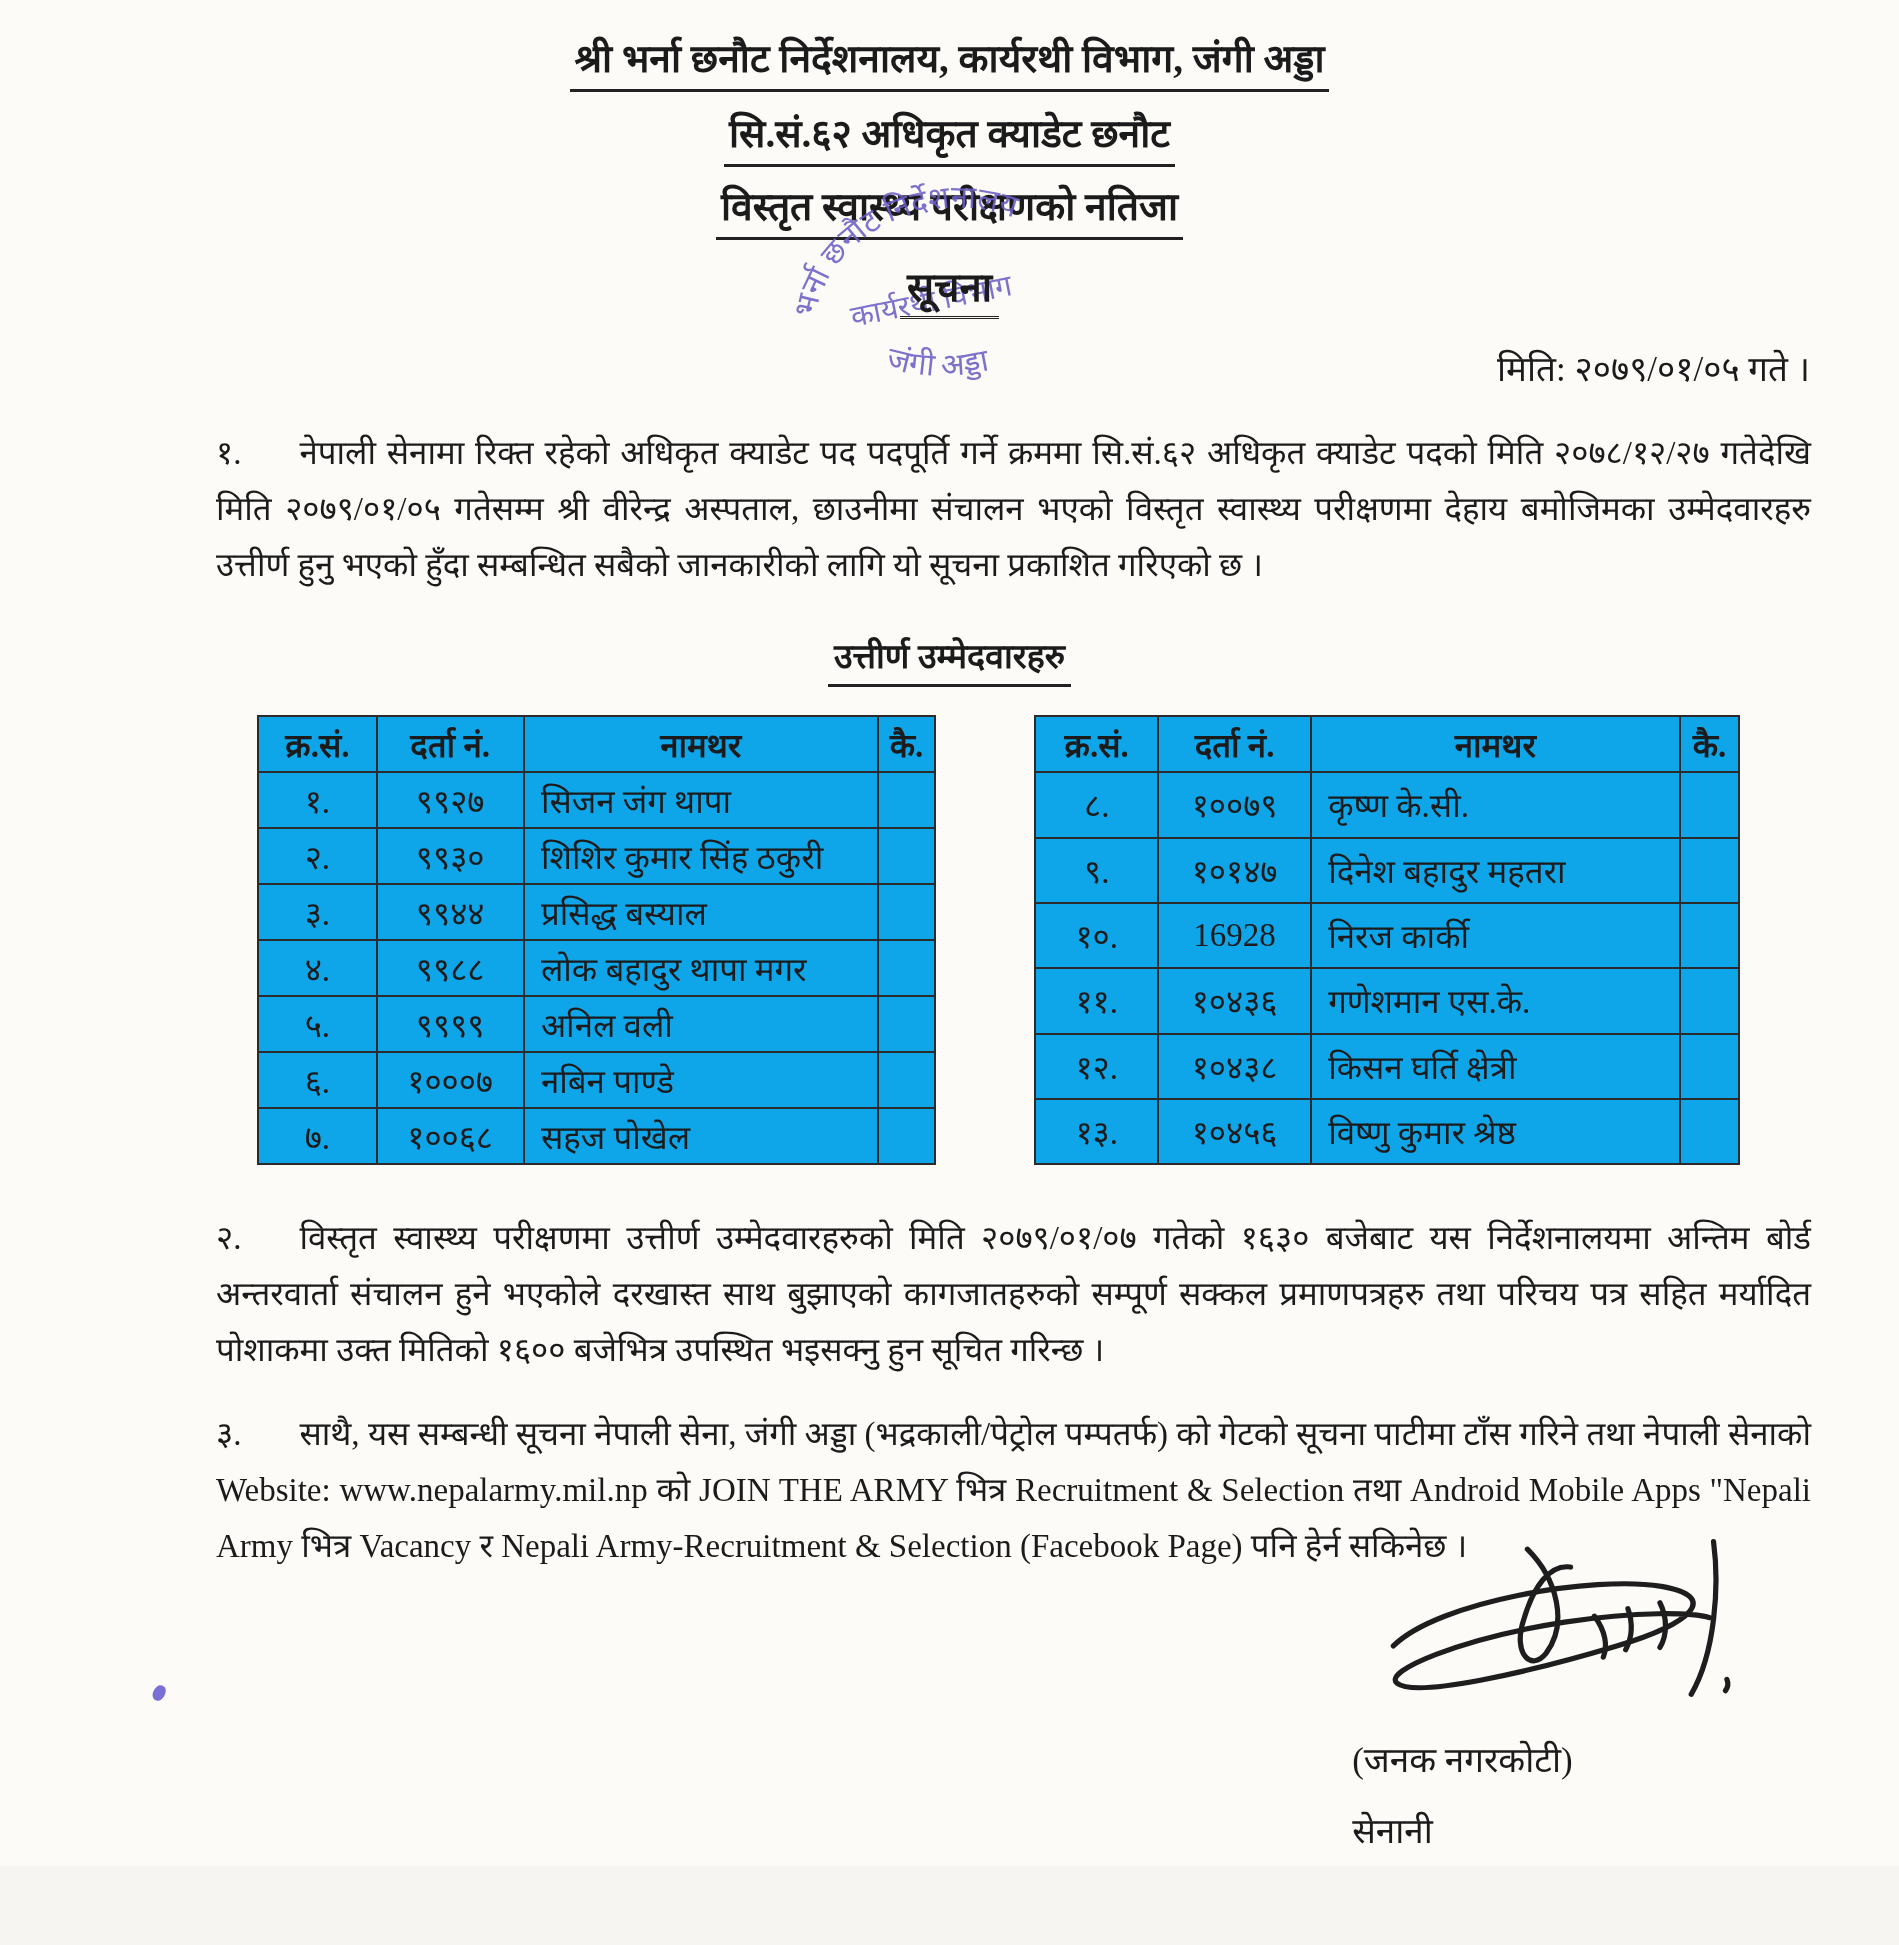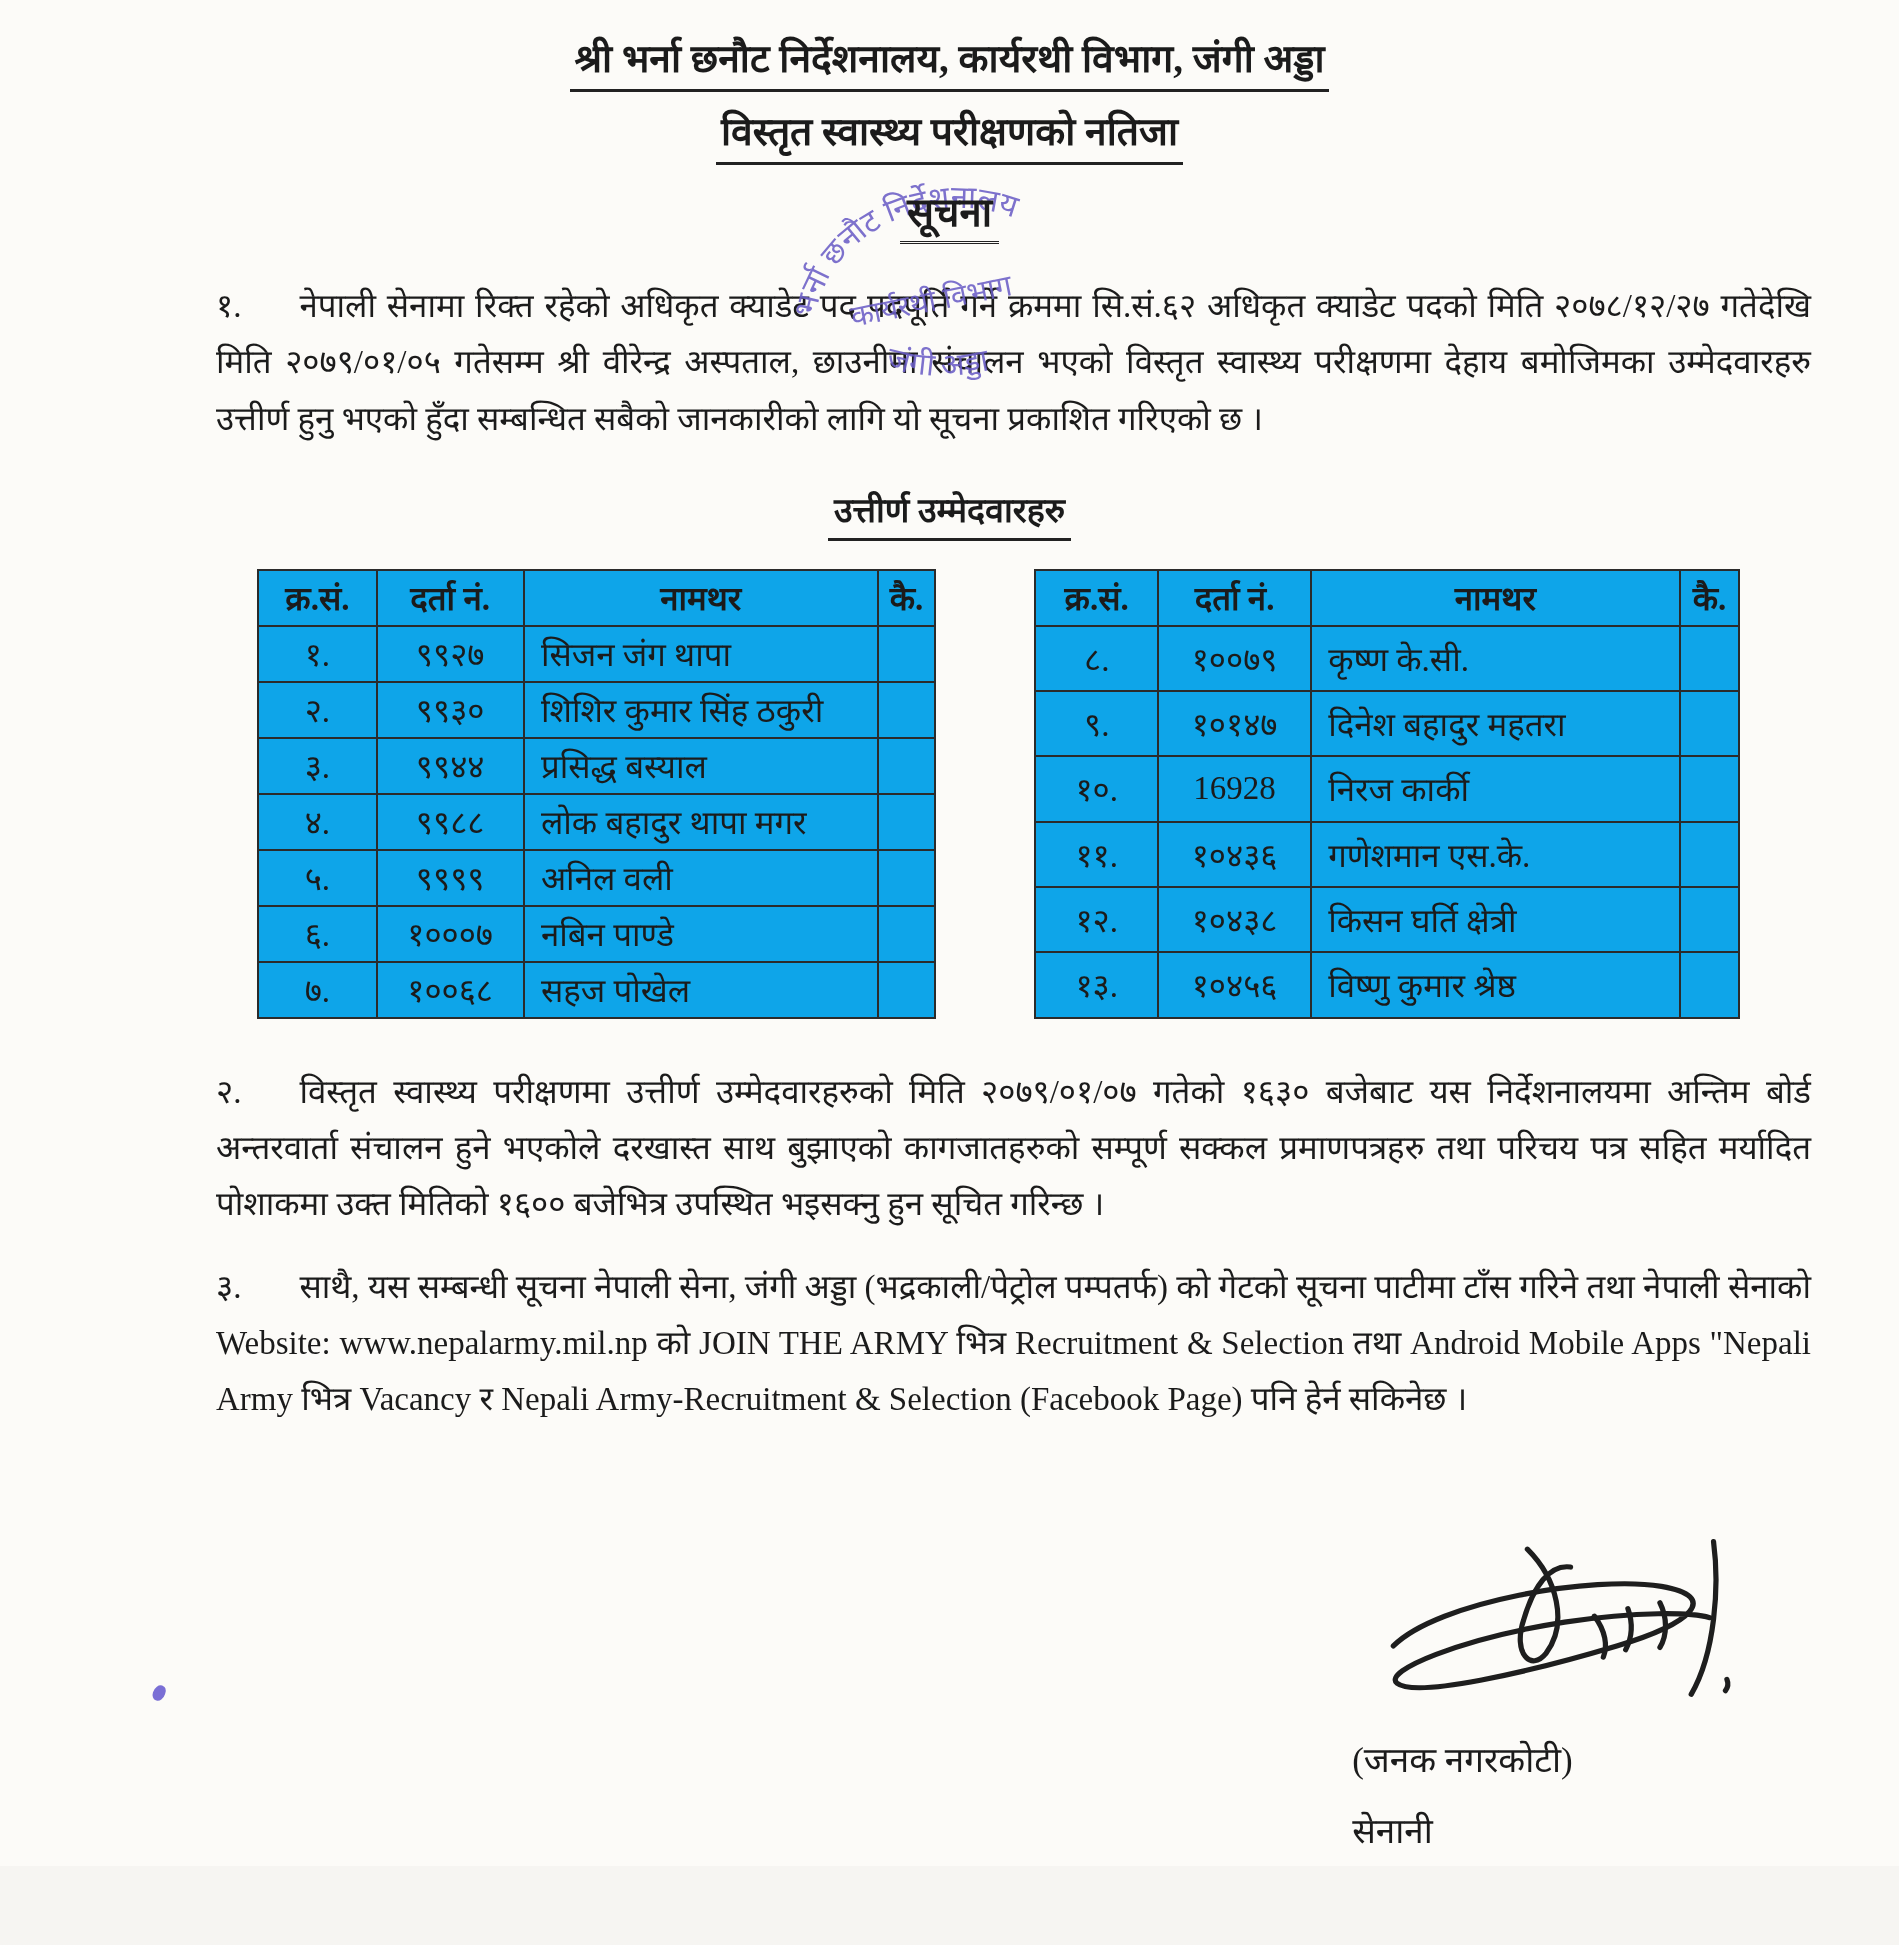--- a/index.html
+++ b/index.html
@@ -82,20 +82,21 @@
     background:#6b5fd0;border-radius:60% 40% 55% 45%;transform:rotate(18deg);opacity:.9;
   }
 </style>
 </head>
 <body>
 
 <div class="page">
 
   <div class="header">
     <div class="title-line t1"><span>श्री भर्ना छनौट निर्देशनालय, कार्यरथी विभाग, जंगी अड्डा</span></div>
+    <div class="title-line t2"><span>सि.सं.६२ अधिकृत क्याडेट छनौट</span></div>
     <div class="title-line t3"><span>विस्तृत स्वास्थ्य परीक्षणको नतिजा</span></div>
     <div class="notice-word"><span>सूचना</span></div>
   </div>
 
   <svg class="stamp" viewBox="0 0 420 300">
     <defs>
       <path id="arcTop" d="M 30 190 A 190 165 0 0 1 400 175"></path>
       <path id="arcMid" d="M 80 205 L 390 165"></path>
       <path id="arcBot" d="M 120 262 A 210 170 0 0 0 330 250"></path>
     </defs>
@@ -103,20 +104,21 @@
       <textPath href="#arcTop">भर्ना छनौट निर्देशनालय</textPath>
     </text>
     <text font-size="40" fill="#6c5fc7" font-family="Liberation Serif, DejaVu Serif, serif">
       <textPath href="#arcMid">कार्यरथी विभाग</textPath>
     </text>
     <text font-size="42" fill="#6c5fc7" font-family="Liberation Serif, DejaVu Serif, serif">
       <textPath href="#arcBot">जंगी अड्डा</textPath>
     </text>
   </svg>
 
+  <div class="date-line">मिति: २०७९/०१/०५ गते ।</div>
 
   <p class="para p1"><span class="pnum">१.</span><span>नेपाली सेनामा रिक्त रहेको अधिकृत क्याडेट पद पदपूर्ति गर्ने क्रममा सि.सं.६२ अधिकृत क्याडेट पदको मिति २०७८/१२/२७ गतेदेखि मिति २०७९/०१/०५ गतेसम्म श्री वीरेन्द्र अस्पताल, छाउनीमा संचालन भएको विस्तृत स्वास्थ्य परीक्षणमा देहाय बमोजिमका उम्मेदवारहरु उत्तीर्ण हुनु भएको हुँदा सम्बन्धित सबैको जानकारीको लागि यो सूचना प्रकाशित गरिएको छ ।</span></p>
 
   <div class="table-title"><span>उत्तीर्ण उम्मेदवारहरु</span></div>
 
   <div class="tables-wrap">
 
     <table class="tbl-left">
       <thead>
         <tr>

